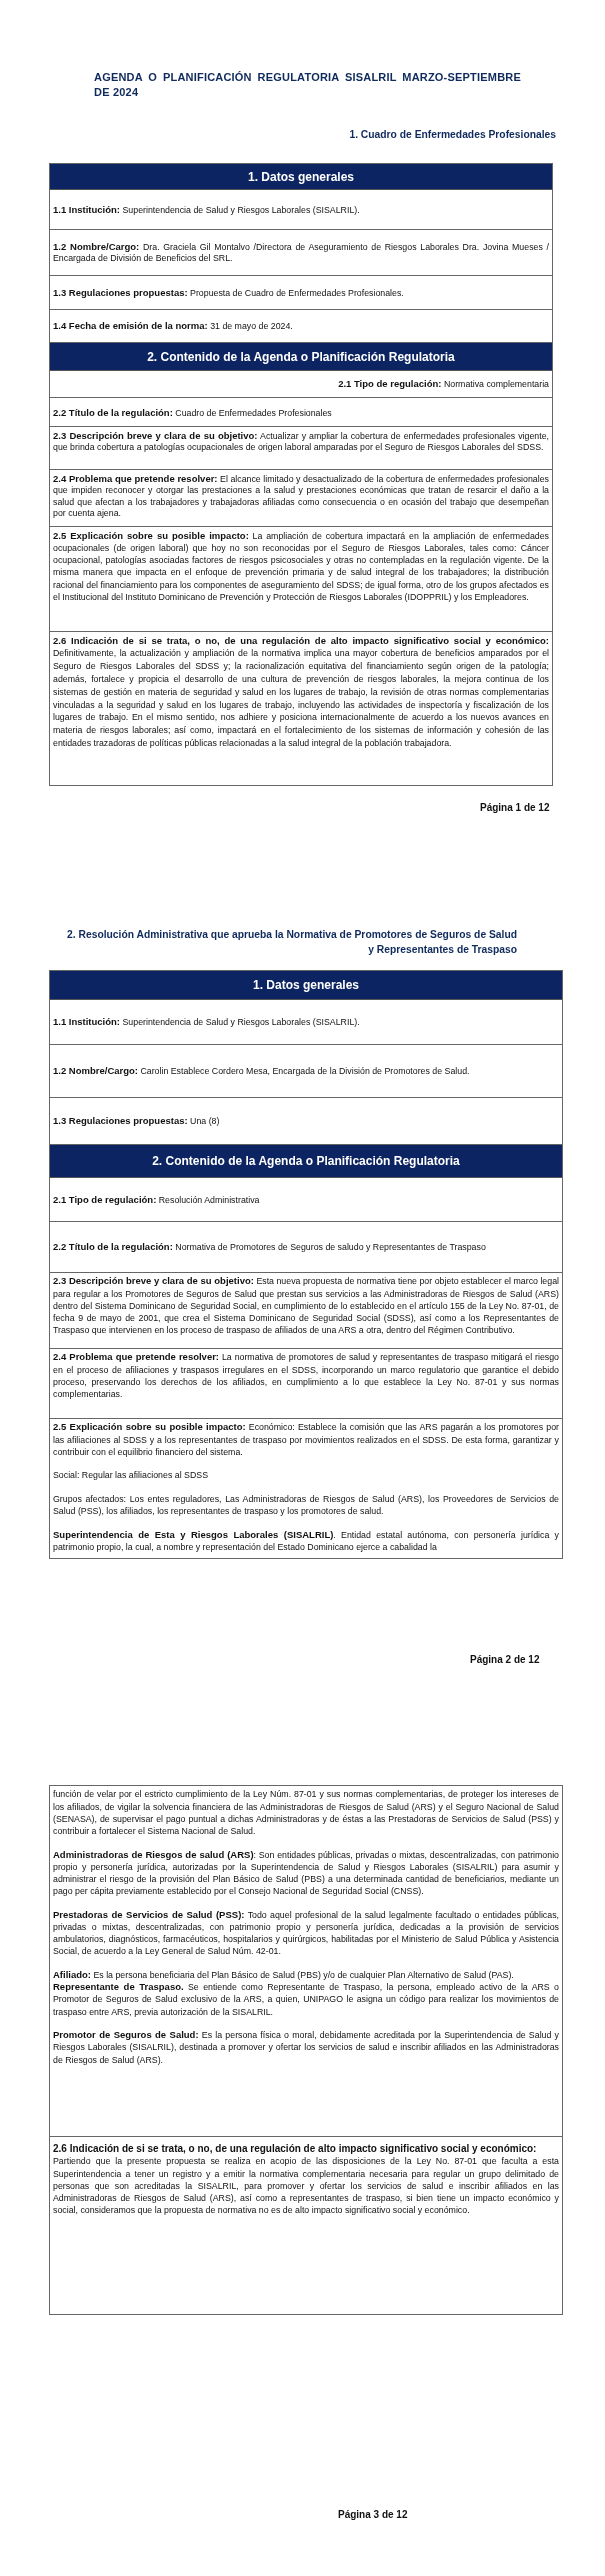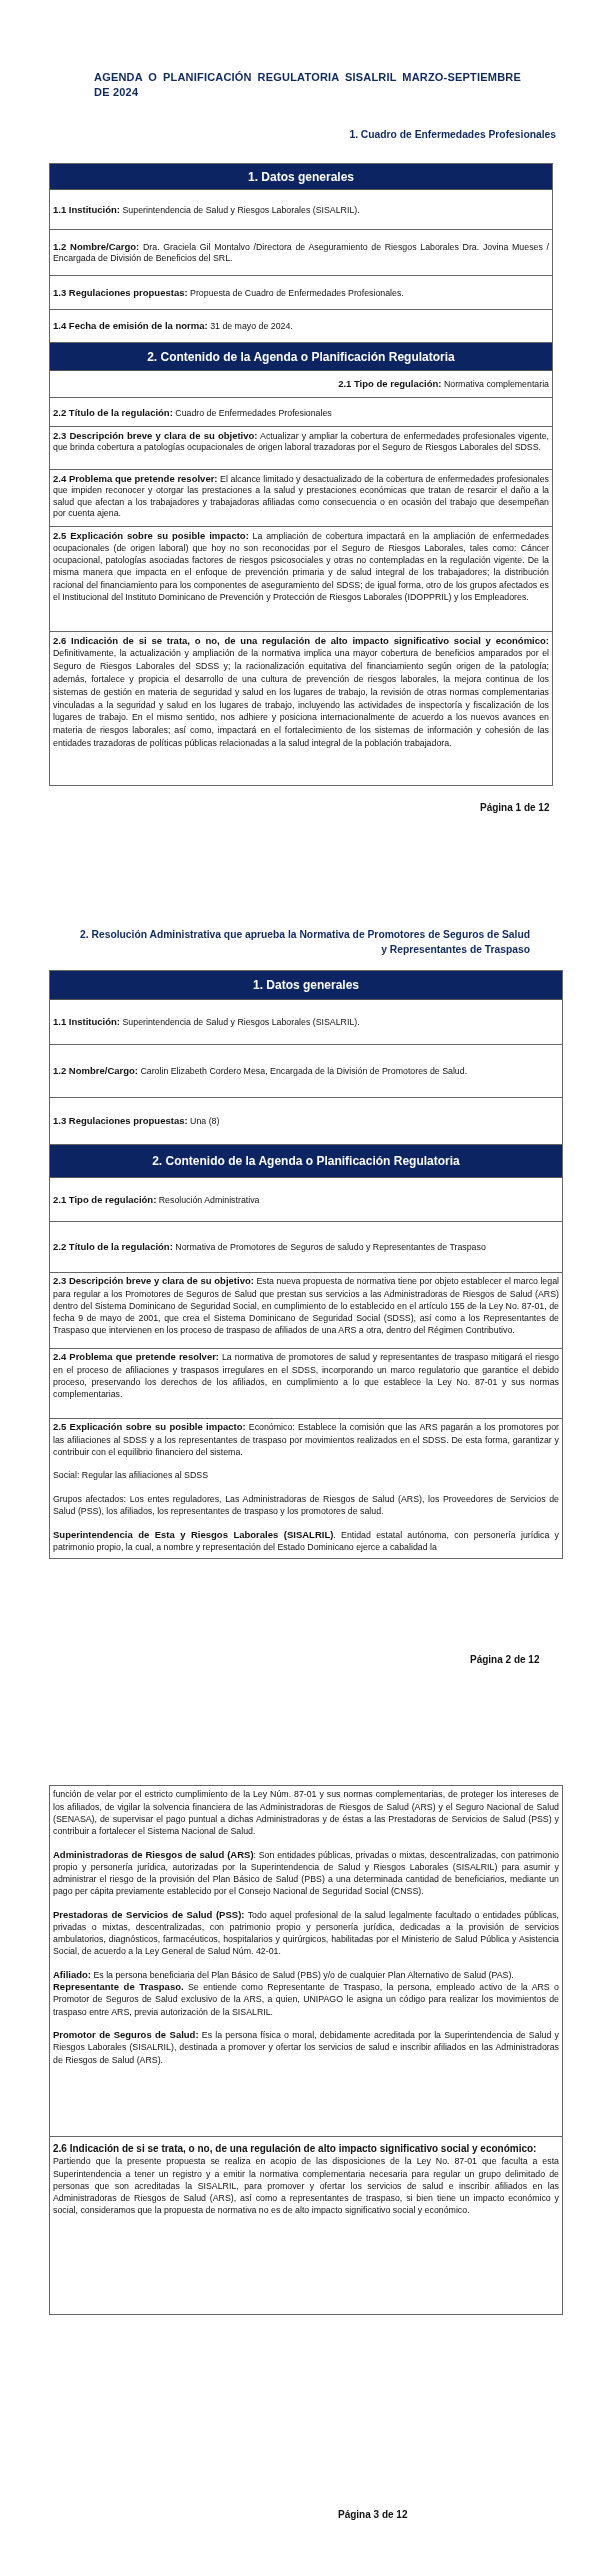--- a/index.html
+++ b/index.html
@@ -48,44 +48,44 @@
     <span><span class="lbl">1.4 Fecha de emisión de la norma:</span><span class="val"> 31 de mayo de 2024.</span></span>
   </div>
   <div class="hdr" style="height:27px;">2.  Contenido de la Agenda o Planificación Regulatoria</div>
   <div class="row mid" style="height:27.4px;justify-content:flex-end;">
     <span><span class="lbl">2.1 Tipo de regulación:</span><span class="val"> Normativa complementaria</span></span>
   </div>
   <div class="row mid" style="height:29px;">
     <span><span class="lbl">2.2 Título de la regulación:</span><span class="val"> Cuadro de Enfermedades Profesionales</span></span>
   </div>
   <div class="row top" style="height:43px;">
-    <span class="lbl">2.3 Descripción breve y clara de su objetivo:</span><span class="val"> Actualizar y ampliar la cobertura de enfermedades profesionales vigente, que brinda cobertura a patologías ocupacionales de origen laboral trazadoras por el Seguro de Riesgos Laborales del SDSS.</span>
+    <span class="lbl">2.3 Descripción breve y clara de su objetivo:</span><span class="val"> Actualizar y ampliar la cobertura de enfermedades profesionales vigente, que brinda cobertura a patologías ocupacionales de origen laboral amparadas por el Seguro de Riesgos Laborales del SDSS.</span>
   </div>
   <div class="row top" style="height:57px;">
     <span class="lbl">2.4 Problema que pretende resolver:</span><span class="val">  El alcance limitado y desactualizado de la cobertura de enfermedades profesionales que impiden reconocer y otorgar las prestaciones a la salud y prestaciones económicas que tratan de resarcir el daño a la salud que afectan a los trabajadores y trabajadoras afiliadas como consecuencia o en ocasión del trabajo que desempeñan por cuenta ajena.</span>
   </div>
   <div class="row top lh16" style="height:105px;">
     <span class="lbl">2.5 Explicación sobre su posible impacto:</span><span class="val">  La ampliación de cobertura impactará en la ampliación de enfermedades ocupacionales (de origen laboral) que hoy no son reconocidas por el Seguro de Riesgos Laborales, tales como: Cáncer ocupacional, patologías asociadas factores de riesgos psicosociales y otras no contempladas en la regulación vigente. De la misma manera que impacta en el enfoque de prevención primaria y de salud integral de los trabajadores; la distribución racional del financiamiento para los componentes de aseguramiento del SDSS; de igual forma, otro de los grupos afectados es el Institucional del Instituto Dominicano de Prevención y Protección de Riesgos Laborales (IDOPPRIL) y los Empleadores.</span>
   </div>
   <div class="row top lh17" style="height:154px;">
     <span class="lbl">2.6 Indicación de si se trata, o no, de una regulación de alto impacto significativo social y económico:</span><span class="val"> Definitivamente, la actualización y ampliación de la normativa implica una mayor cobertura de beneficios amparados por el Seguro de Riesgos Laborales del SDSS y; la racionalización equitativa del financiamiento según origen de la patología; además, fortalece y propicia el desarrollo de una cultura de prevención de riesgos laborales, la mejora continua de los sistemas de gestión en materia de seguridad y salud en los lugares de trabajo,  la revisión de otras normas complementarias vinculadas a la seguridad y salud en los lugares de trabajo, incluyendo las actividades de inspectoría y fiscalización de los lugares de trabajo.  En el mismo sentido, nos adhiere y posiciona internacionalmente de acuerdo a los nuevos avances en materia de riesgos laborales; así como, impactará en el fortalecimiento de los sistemas de información y cohesión de las entidades trazadoras de políticas públicas relacionadas a la salud integral de la población trabajadora.</span>
   </div>
 </div>
 
 <div class="abs pageno" style="left:480px; top:802px;">Página 1 de 12</div>
 
-<div class="abs sec-title" style="top:927px; left:73px; width:457px;">2. Resolución Administrativa que aprueba la Normativa de Promotores de Seguros de Salud y Representantes de Traspaso</div>
+<div class="abs sec-title" style="top:927px; left:60px; width:457px;">2. Resolución Administrativa que aprueba la Normativa de Promotores de Seguros de Salud y Representantes de Traspaso</div>
 
 <div class="abs tbl wide" style="top:970px;">
   <div class="hdr" style="height:28px;">1.  Datos generales</div>
   <div class="row mid" style="height:45px;">
     <span><span class="lbl">1.1 Institución:</span><span class="val"> Superintendencia de Salud y Riesgos Laborales (SISALRIL).</span></span>
   </div>
   <div class="row mid" style="height:53px;">
-    <span><span class="lbl">1.2 Nombre/Cargo:</span><span class="val"> Carolin Elizabeth Cordero Mesa, Encargada de la División de Promotores de Salud.</span></span>
+    <span><span class="lbl">1.2 Nombre/Cargo:</span><span class="val"> Carolin Establece Cordero Mesa, Encargada de la División de Promotores de Salud.</span></span>
   </div>
   <div class="row mid" style="height:47px;">
     <span><span class="lbl">1.3 Regulaciones propuestas:</span><span class="val"> Una (8)</span></span>
   </div>
   <div class="hdr" style="height:32px;">2.  Contenido de la Agenda o Planificación Regulatoria</div>
   <div class="row mid" style="height:44px;">
     <span><span class="lbl">2.1 Tipo de regulación:</span><span class="val"> Resolución Administrativa</span></span>
   </div>
   <div class="row mid" style="height:51px;">
     <span><span class="lbl">2.2 Título de la regulación:</span><span class="val"> Normativa de Promotores de Seguros de saludo y Representantes de Traspaso</span></span>

